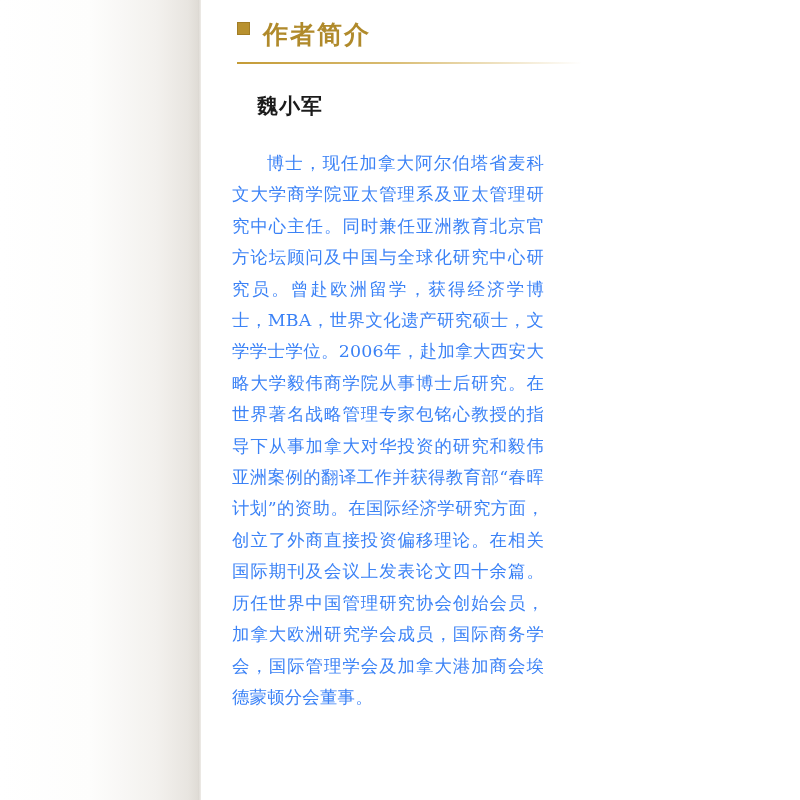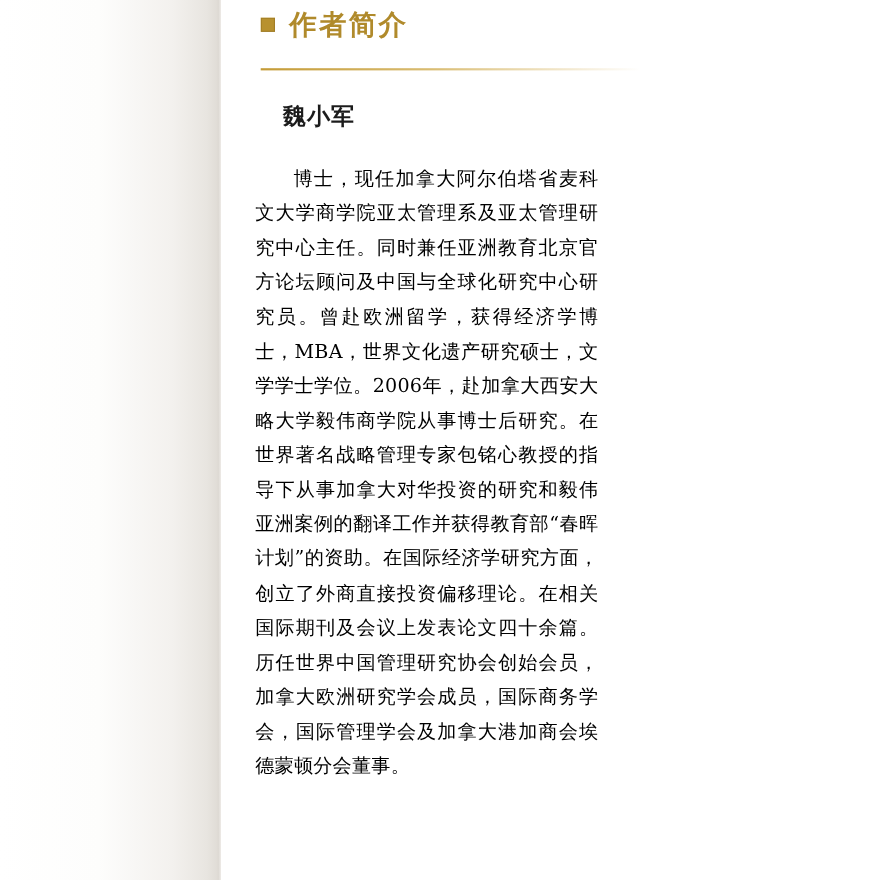--- a/index.html
+++ b/index.html
@@ -41,23 +41,22 @@
     left: 201px;
     top: 0;
     width: 599px;
     height: 800px;
     background: #ffffff;
   }
   
   .heading-row {
     position: absolute;
     left: 36px;
-    top: 10px;
+    top: 22px;
     display: flex;
-    align-items: center;
   }
   .heading-marker {
     width: 13px;
     height: 13px;
     background: #b8912f;
     margin-right: 13px;
     box-shadow: inset 0 0 0 1px rgba(120,90,20,0.35);
   }
   .heading-title {
     font-family: "DejaVu Sans", "Liberation Sans", sans-serif;
@@ -89,21 +88,21 @@
   }
   
   .bio {
     position: absolute;
     left: 31px;
     top: 148px;
     width: 312px;
     font-family: "DejaVu Serif", "Liberation Serif", serif;
     font-size: 17.4px;
     line-height: 31.4px;
-    color: #000000;
+    color: #3b82f6;
     text-align: justify;
     text-indent: 2em;
     letter-spacing: 0.2px;
   }
 </style>
 </head>
 <body>
 
 <div class="page">
 

